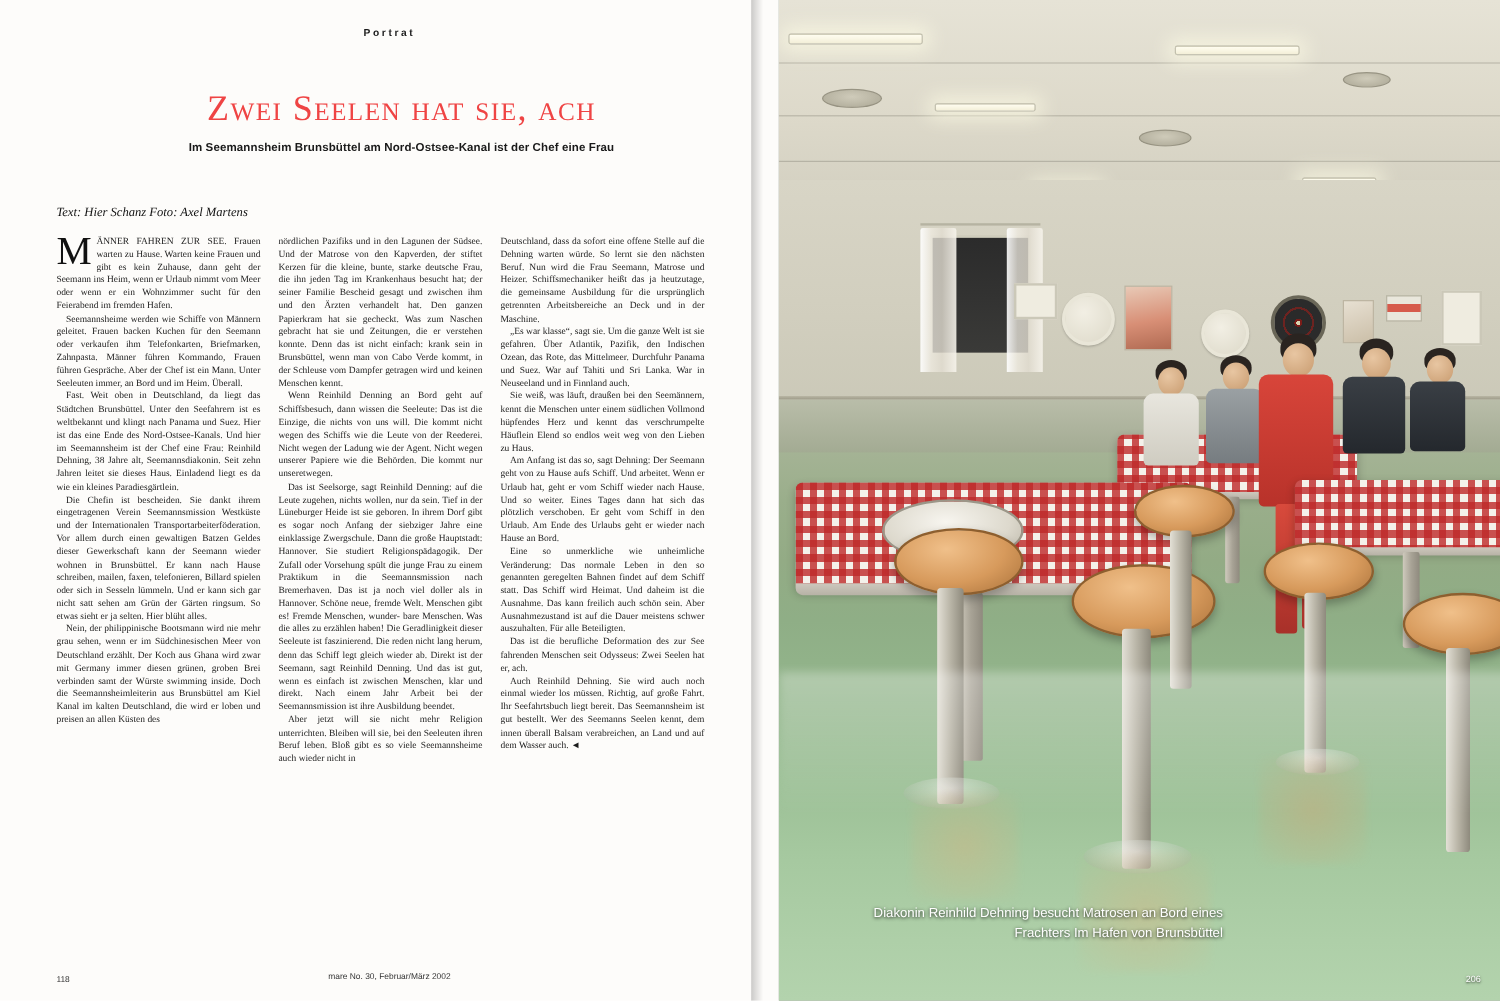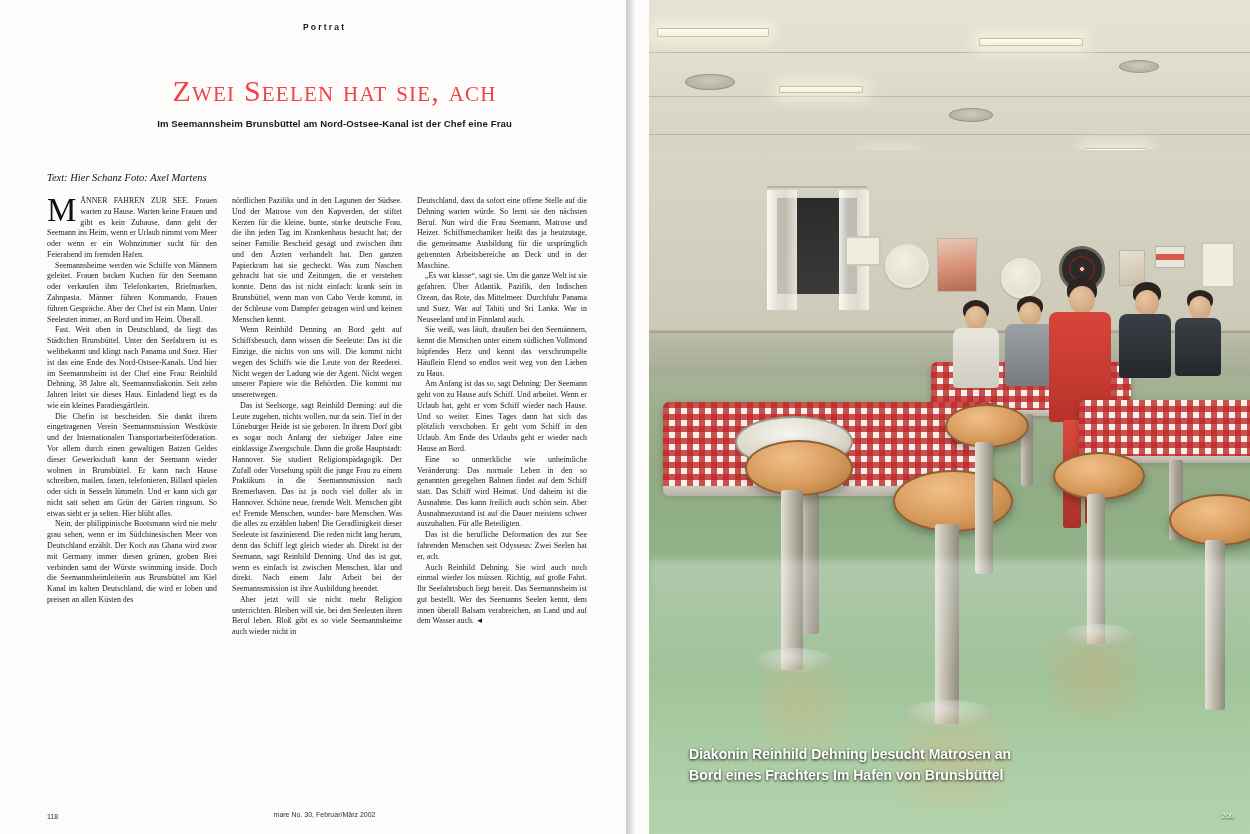--- a/index.html
+++ b/index.html
@@ -311,24 +311,25 @@
     opacity: 0.35;
   }
 
   
   .caption {
     position: absolute;
     left: 40px; bottom: 48px;
     width: 330px;
     color: #ffffff;
     font-family: "Liberation Sans", sans-serif;
-    font-size: 14px;
-    font-weight: bold;
+    font-size: 11px;
+    font-weight: normal;
     line-height: 1.5;
     text-shadow: 0 1px 3px rgba(0,0,0,0.9);
+    text-align: right;
   }
   .page-num-right {
     position: absolute;
     right: 16px; bottom: 14px;
     font-family: "Liberation Sans", sans-serif;
     font-size: 7.5px;
     color: #ffffff;
     text-shadow: 0 1px 2px rgba(0,0,0,0.8);
   }
   .gutter-shadow {

